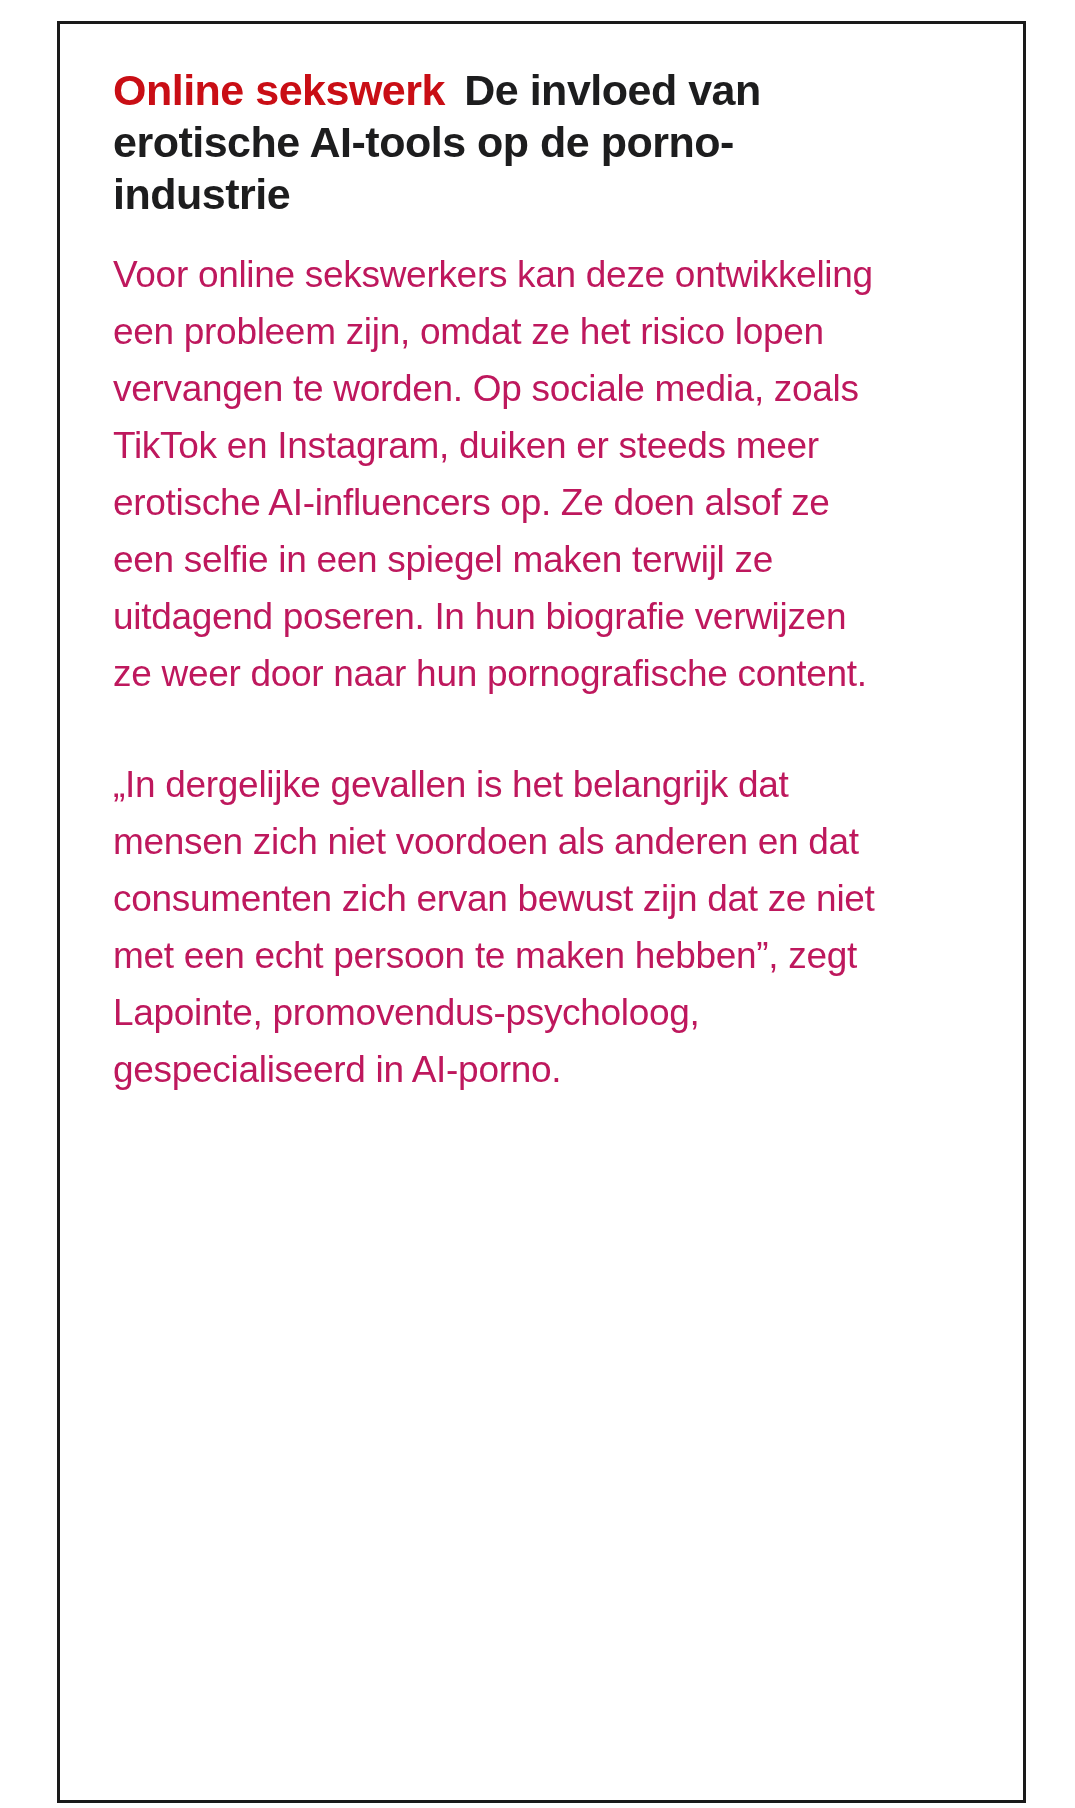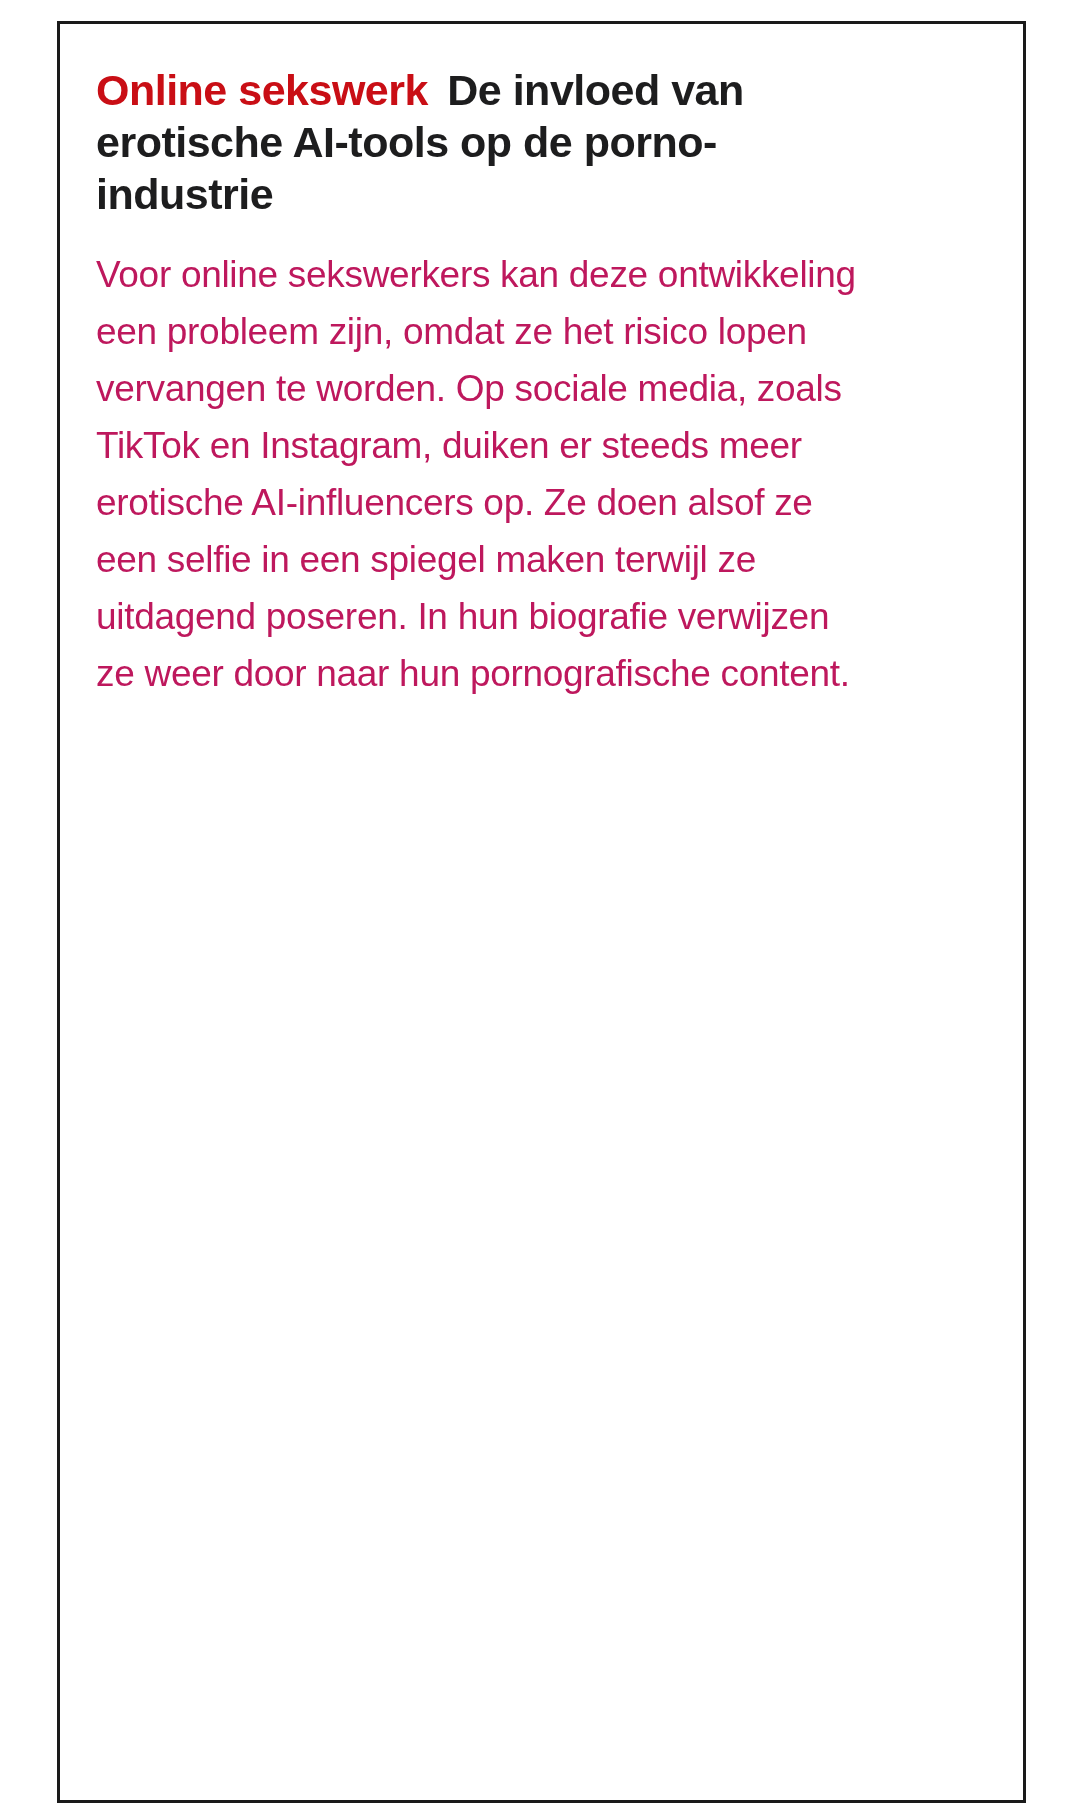--- a/index.html
+++ b/index.html
@@ -17,21 +17,21 @@
   }
   .article-box {
     position: absolute;
     left: 57px;
     top: 21px;
     width: 969px;
     height: 1782px;
     box-sizing: border-box;
     border: 3px solid #1a1a1a;
     background: #ffffff;
-    padding: 40px 0 0 36px;
+    padding: 40px 0 0 53px;
   }
   .article-heading {
     margin: 0 0 26px 0;
     max-width: 730px;
     font-size: 43px;
     line-height: 52px;
     font-weight: bold;
     letter-spacing: -0.5px;
     color: #1d1d1e;
   }
@@ -54,15 +54,16 @@
 </head>
 <body>
 
 <div class="page">
   <article class="article-box">
     <h1 class="article-heading">
       <span class="kicker">Online sekswerk</span><span class="title-text">De invloed van erotische AI-tools op de porno-industrie</span>
     </h1>
     <div class="article-body">
       <p>Voor online sekswerkers kan deze ontwikkeling een probleem zijn, omdat ze het risico lopen vervangen te worden. Op sociale media, zoals TikTok en Instagram, duiken er steeds meer erotische AI-influencers op. Ze doen alsof ze een selfie in een spiegel maken terwijl ze uitdagend poseren. In hun biografie verwijzen ze weer door naar hun pornografische content.</p>
+      <p>„In dergelijke gevallen is het belangrijk dat mensen zich niet voordoen als anderen en dat consumenten zich ervan bewust zijn dat ze niet met een echt persoon te maken hebben”, zegt Lapointe, promovendus-psycholoog, gespecialiseerd in AI-porno.</p>
     </div>
   </article>
 </div>
 
 </body></html>

